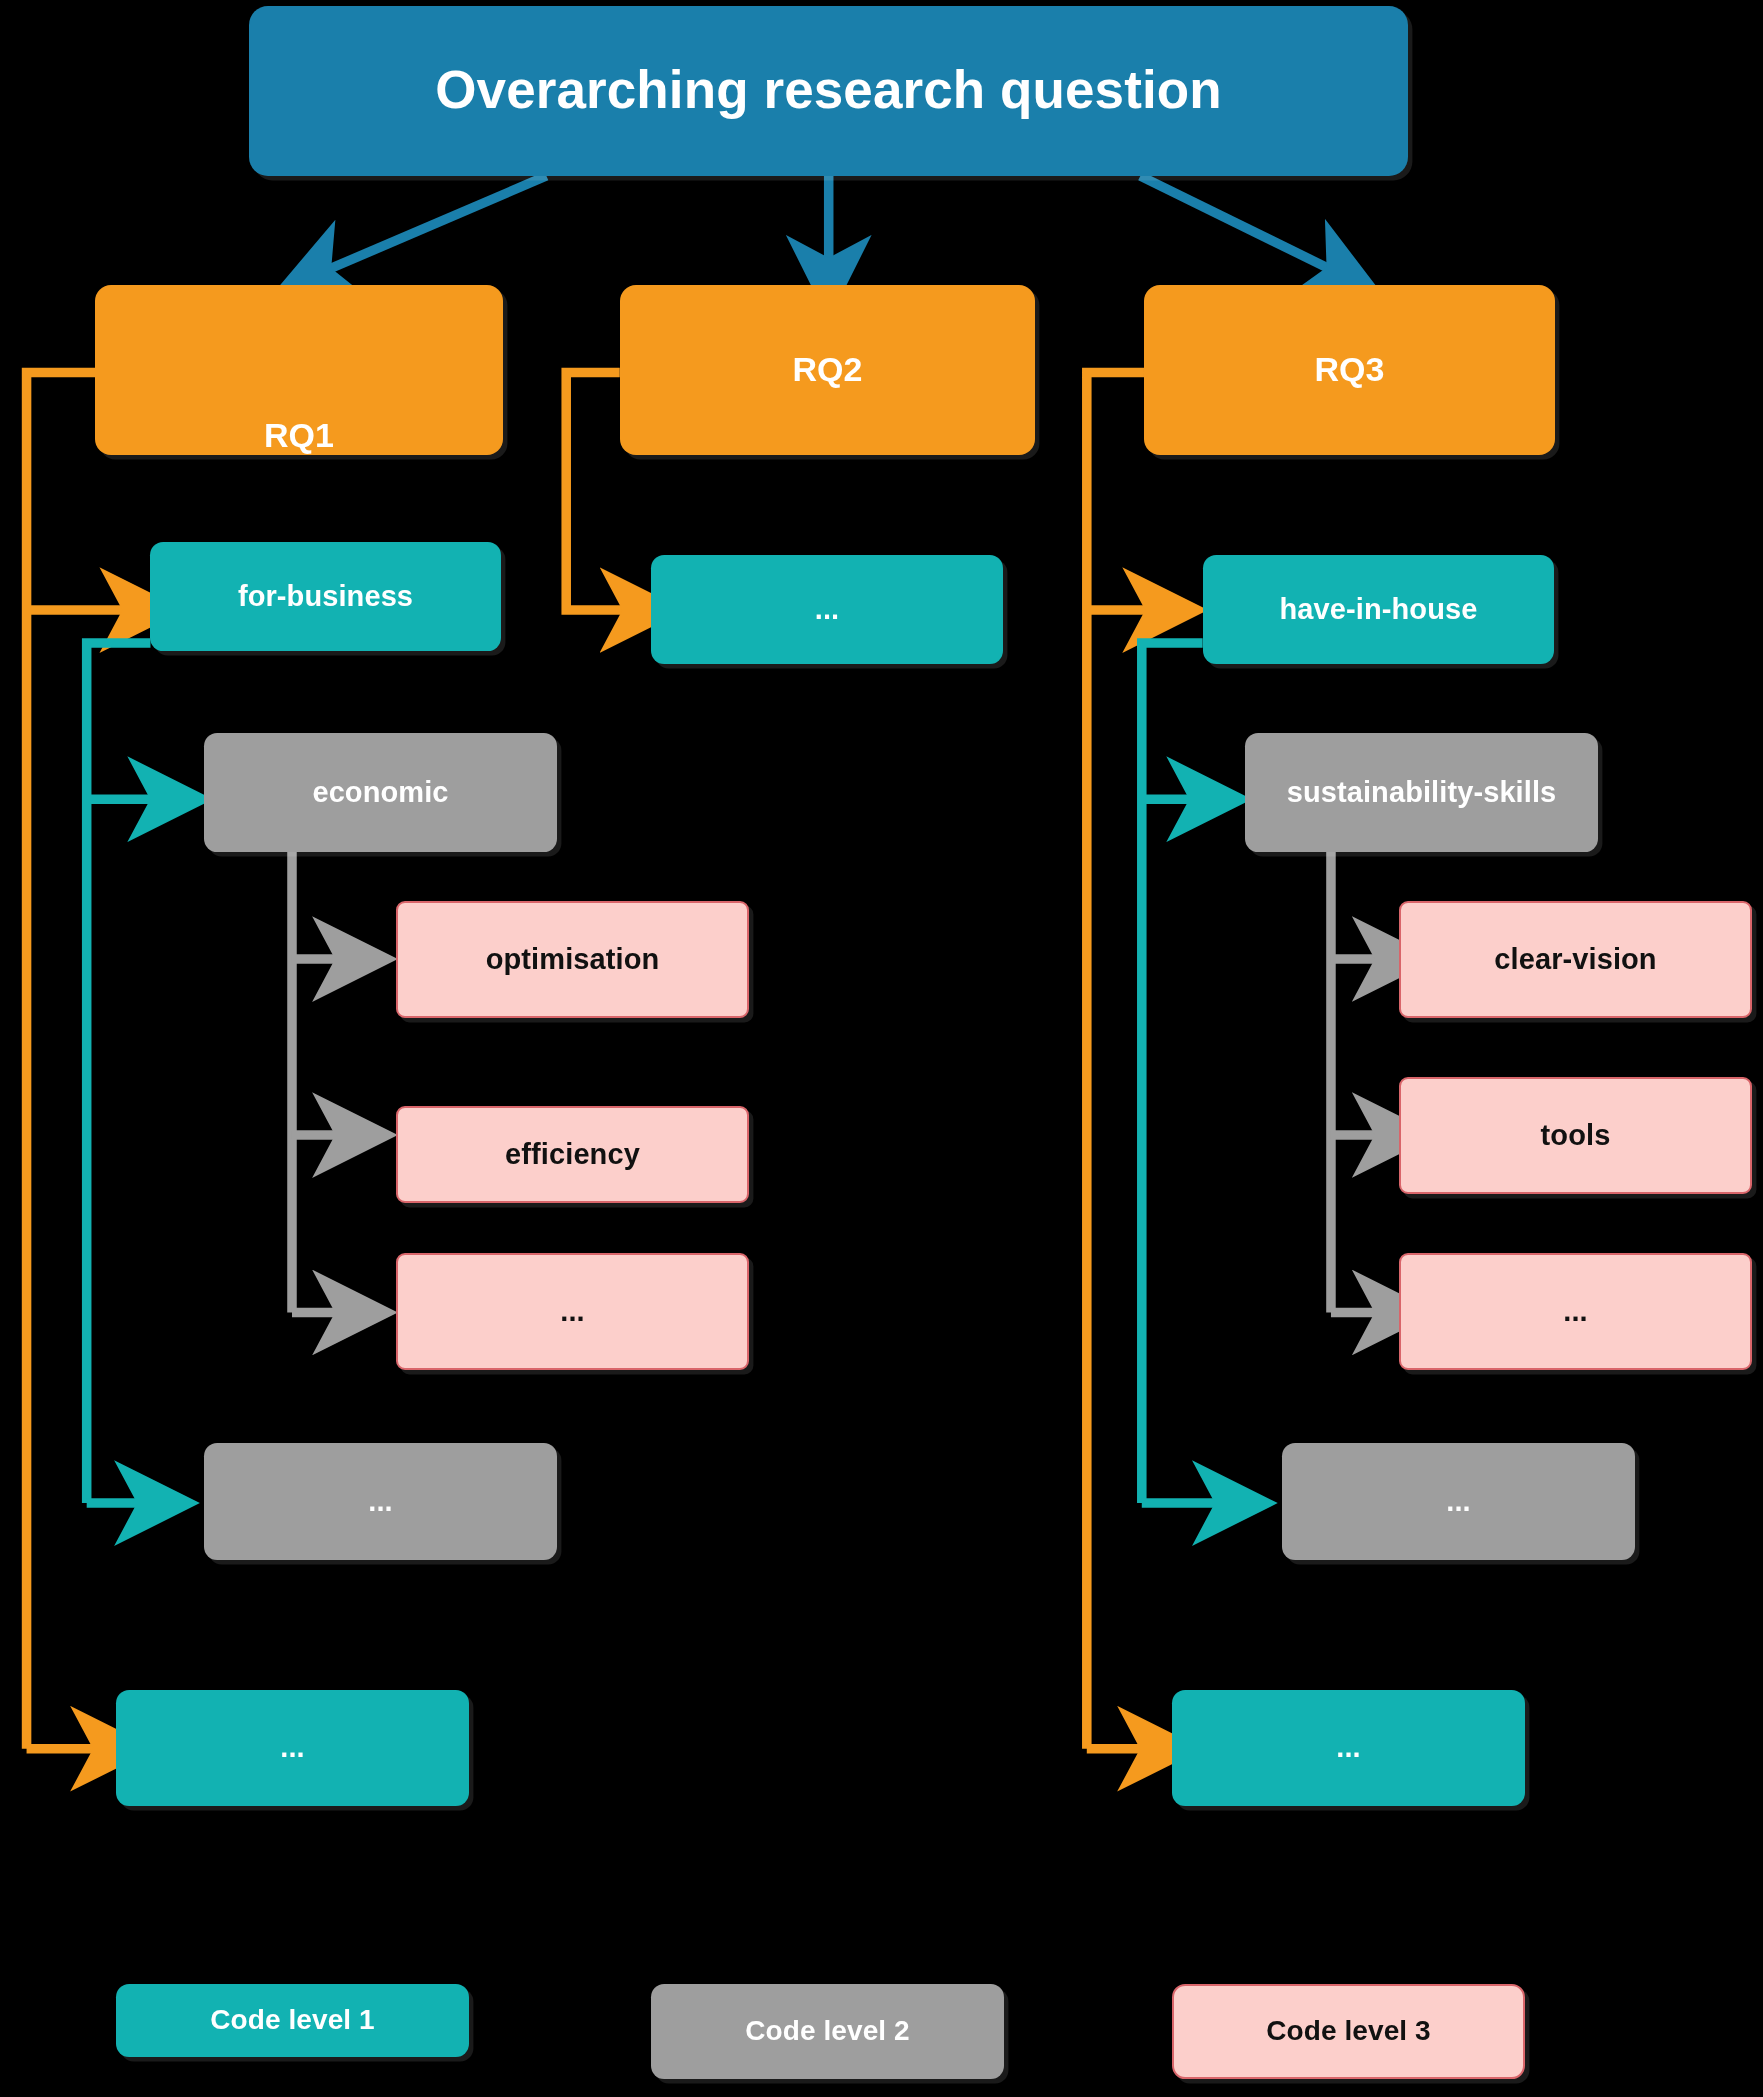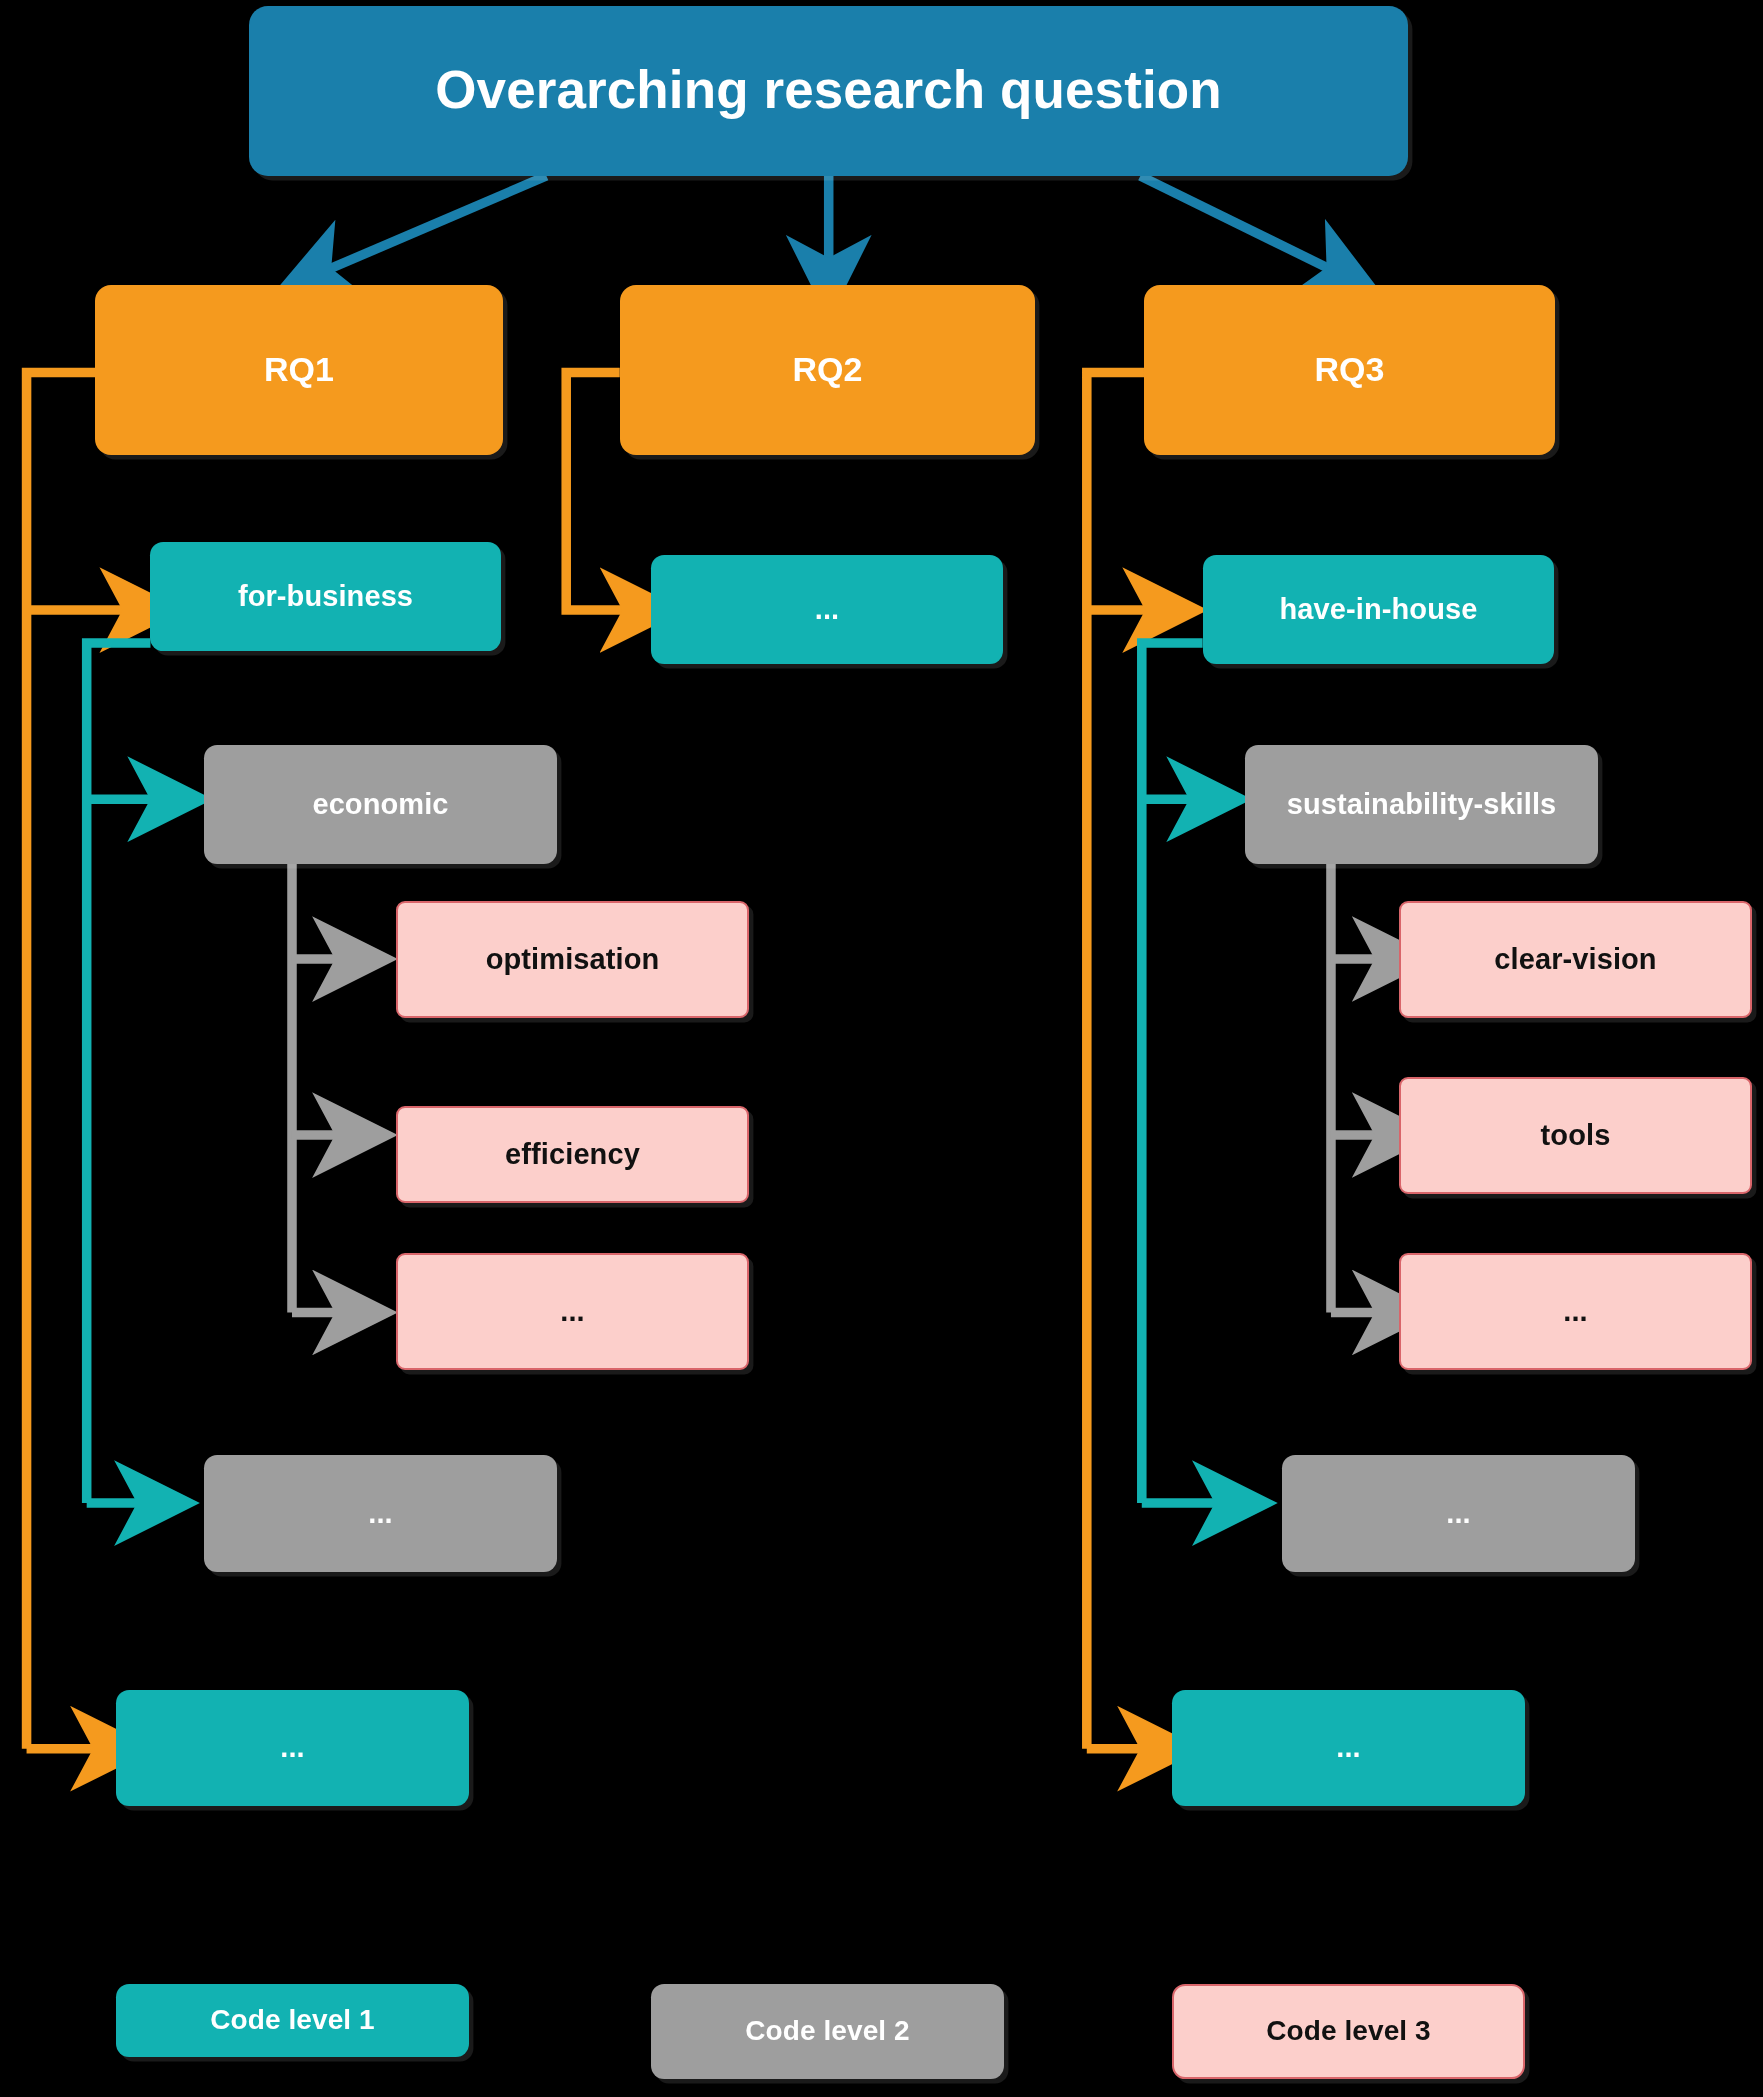--- a/index.html
+++ b/index.html
@@ -60,21 +60,20 @@
     background: #12b2b2;
     color: #ffffff;
     font-size: 29px;
     border-radius: 13.2px;
   }
   .n-l2 {
     background: #9e9e9e;
     color: #ffffff;
     font-size: 29px;
     border-radius: 13.2px;
-    margin-top: 12px;
   }
   .n-l3 {
     background: #fccfcb;
     color: #111111;
     font-size: 29px;
     border: 2.2px solid #d9656a;
     border-radius: 9px;
   }
   .n-legend {
     font-size: 28px;
@@ -155,21 +154,21 @@
       <path d="M1815,1308 L1898,1308" marker-end="url(#ah-gray)"></path>
       <path d="M1815,1548 L1898,1548" marker-end="url(#ah-gray)"></path>
       <path d="M1815,1790 L1898,1790" marker-end="url(#ah-gray)"></path>
     </g>
   </svg>
 
   <div class="node n-root" style="left:249px; top:5.9px; width:1159px; height:170px;">
     <span class="label">Overarching research question</span>
   </div>
 
-  <div class="node n-rq" style="left:95px; top:285px; width:408px; height:170px;">
+  <div class="node n-rq" style="left:95px; top:285px; width:408px; height:170px;align-items:flex-end;">
     <span class="label">RQ1</span>
   </div>
   <div class="node n-rq" style="left:620px; top:285px; width:415px; height:170px;">
     <span class="label">RQ2</span>
   </div>
   <div class="node n-rq" style="left:1144px; top:285px; width:411px; height:170px;">
     <span class="label">RQ3</span>
   </div>
 
   <div class="node n-l1" style="left:150px; top:542px; width:351px; height:109px;">

